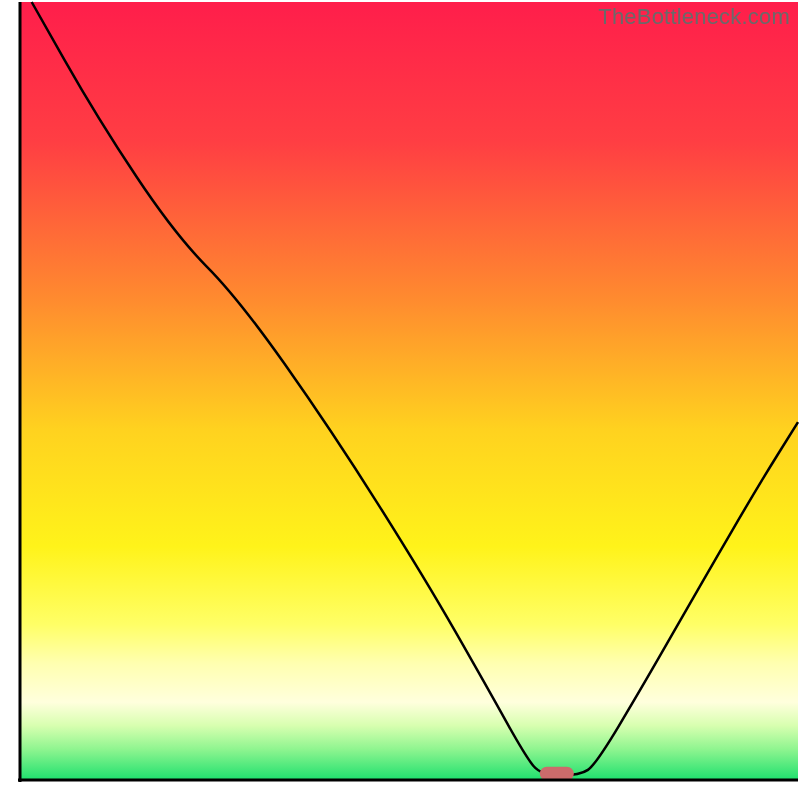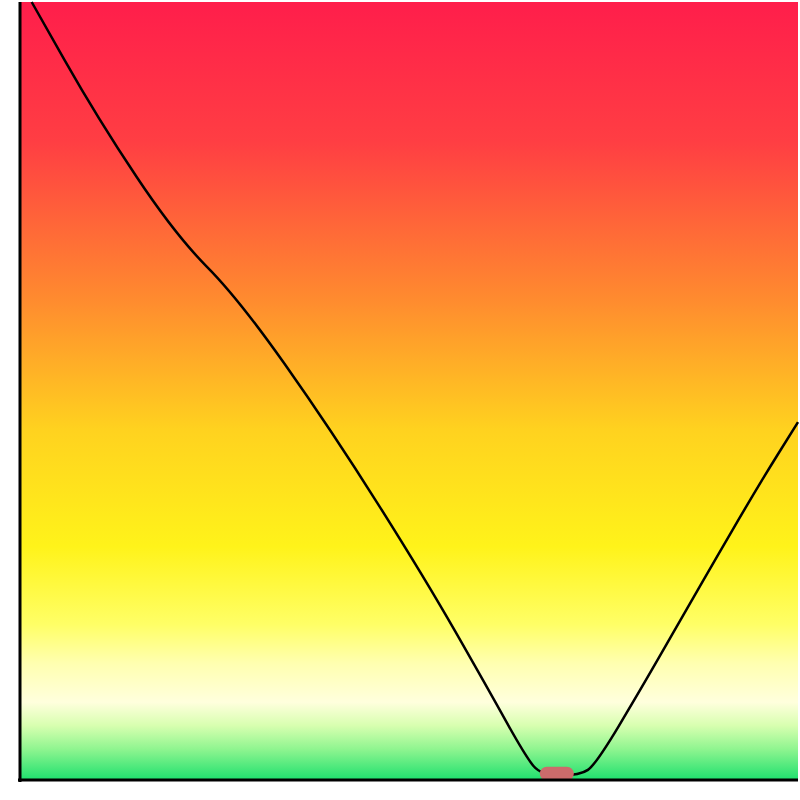--- a/index.html
+++ b/index.html
@@ -26,20 +26,21 @@
     z-index: 10;
   }
   svg {
     display: block;
   }
 </style>
 </head>
 <body>
 
 <div class="chart-container">
+  <div class="watermark">TheBottleneck.com</div>
   <svg id="chart-svg" width="800" height="800" viewBox="0 0 800 800">
     <defs>
       <linearGradient id="bg-grad" x1="0" y1="0" x2="0" y2="1">
           <stop offset="0%" stop-color="#ff1e4b"></stop>
           <stop offset="18%" stop-color="#ff3e43"></stop>
           <stop offset="38%" stop-color="#ff8a2f"></stop>
           <stop offset="55%" stop-color="#ffd21f"></stop>
           <stop offset="70%" stop-color="#fff31a"></stop>
           <stop offset="80%" stop-color="#ffff66"></stop>
           <stop offset="85%" stop-color="#ffffb0"></stop>

